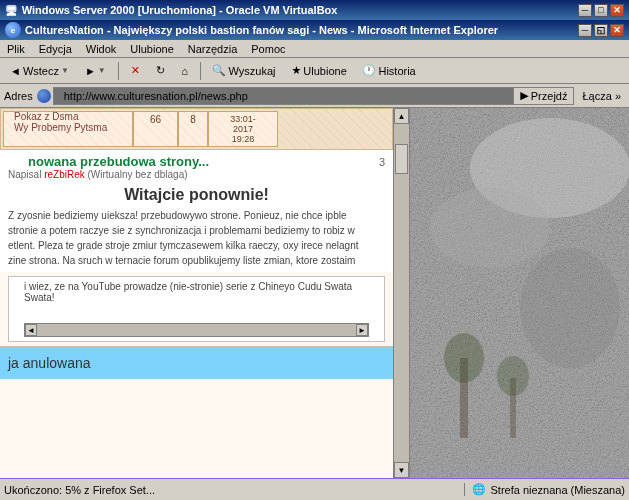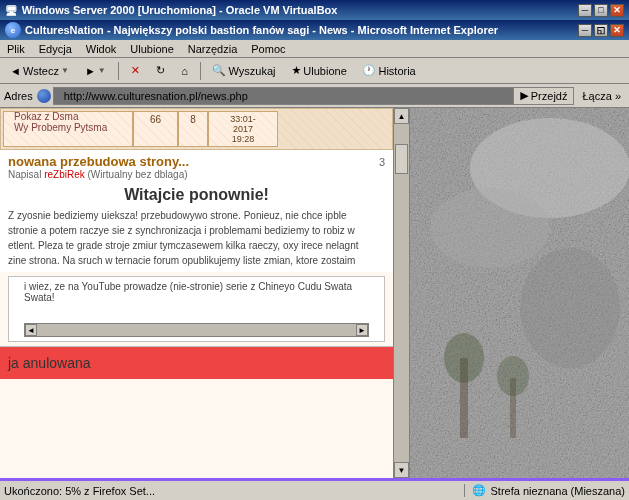--- a/index.html
+++ b/index.html
@@ -203,21 +203,21 @@
       width: 100%;
       height: 100%;
       background:
         radial-gradient(ellipse at 60% 30%, rgba(200,200,200,0.6) 0%, transparent 50%),
         radial-gradient(ellipse at 30% 70%, rgba(120,120,120,0.4) 0%, transparent 40%);
     }
 
     
     .ie-status-bar {
       background: #d4d0c8;
-      border-top: 3px solid #8b5cf6;
+      border-top: 1px solid #8b5cf6;
       height: 22px;
       display: flex;
       align-items: center;
       padding: 0 4px;
       gap: 4px;
       font-size: 11px;
     }
     .status-zone {
       display: flex;
       align-items: center;
@@ -351,21 +351,21 @@
       <div style="position:absolute;top:0;left:0;right:0;bottom:0;background:repeating-linear-gradient(45deg,rgba(255,150,150,0.15) 0px,rgba(255,150,150,0.15) 1px,transparent 1px,transparent 6px);pointer-events:none;"></div>
 
       <div style="position:absolute;top:3px;left:2px;font-size:10px;color:#804040;margin-left:12px;">
         <div>Pokaz z Dsma</div>
         <div>Wy Probemy Pytsma</div>
       </div>
     </div>
 
     <div style="background:white;padding:4px 8px;">
       <div style="display:flex;align-items:baseline;gap:4px;">
-        <div style="font-size:13px;font-weight:bold;color:#a16207;flex:1;">nowana przebudowa strony...</div>
+        <div style="font-size:13px;font-weight:bold;color:#15803d;flex:1;margin-left:20px;">nowana przebudowa strony...</div>
         <div style="font-size:11px;color:#666;">3</div>
       </div>
       <div style="font-size:10px;color:#666;margin-bottom:4px;">
         <span>Napisal</span>
         <a style="color:#cc0000;cursor:pointer;">reZbiRek</a>
         <span>(Wirtualny bez dblaga)</span>
       </div>
       <div style="text-align:center;font-size:16px;font-weight:bold;color:#333;margin:6px 0 4px;">Witajcie ponownie!</div>
       <div style="font-size:10px;color:#444;line-height:1.5;">
         <div>Z zyosnie bediziemy uieksza! przebudowywo strone. Ponieuz, nie chce ipble</div>
@@ -380,21 +380,21 @@
         <div style="font-size:10px;color:#444;">i wiez, ze na YouTube prowadze (nie-stronie) serie z Chineyo Cudu Swata</div>
         <div style="font-size:10px;color:#444;">Swata!</div>
       </div>
       <div style="height:14px;background:#d4d0c8;border:1px solid #808080;margin-top:2px;display:flex;align-items:center;">
         <div style="width:12px;height:12px;background:#d4d0c8;border:1px solid #808080;display:flex;align-items:center;justify-content:center;font-size:8px;cursor:pointer;">◄</div>
         <div style="flex:1;height:12px;background:#c0bbb0;"></div>
         <div style="width:12px;height:12px;background:#d4d0c8;border:1px solid #808080;display:flex;align-items:center;justify-content:center;font-size:8px;cursor:pointer;">►</div>
       </div>
     </div>
 
-    <div style="background:#ef4444;border-top:1px solid #c0c0c0;padding:8px;">
+    <div style="background:#7dd3fc;border-top:1px solid #c0c0c0;padding:8px;">
       <div style="font-size:14px;color:#333;">ja anulowana</div>
     </div>
   </div>
 
   <div class="content-scroll">
     <div class="scroll-btn">▲</div>
     <div class="scroll-track">
       <div class="scroll-thumb"></div>
     </div>
     <div class="scroll-btn">▼</div>

